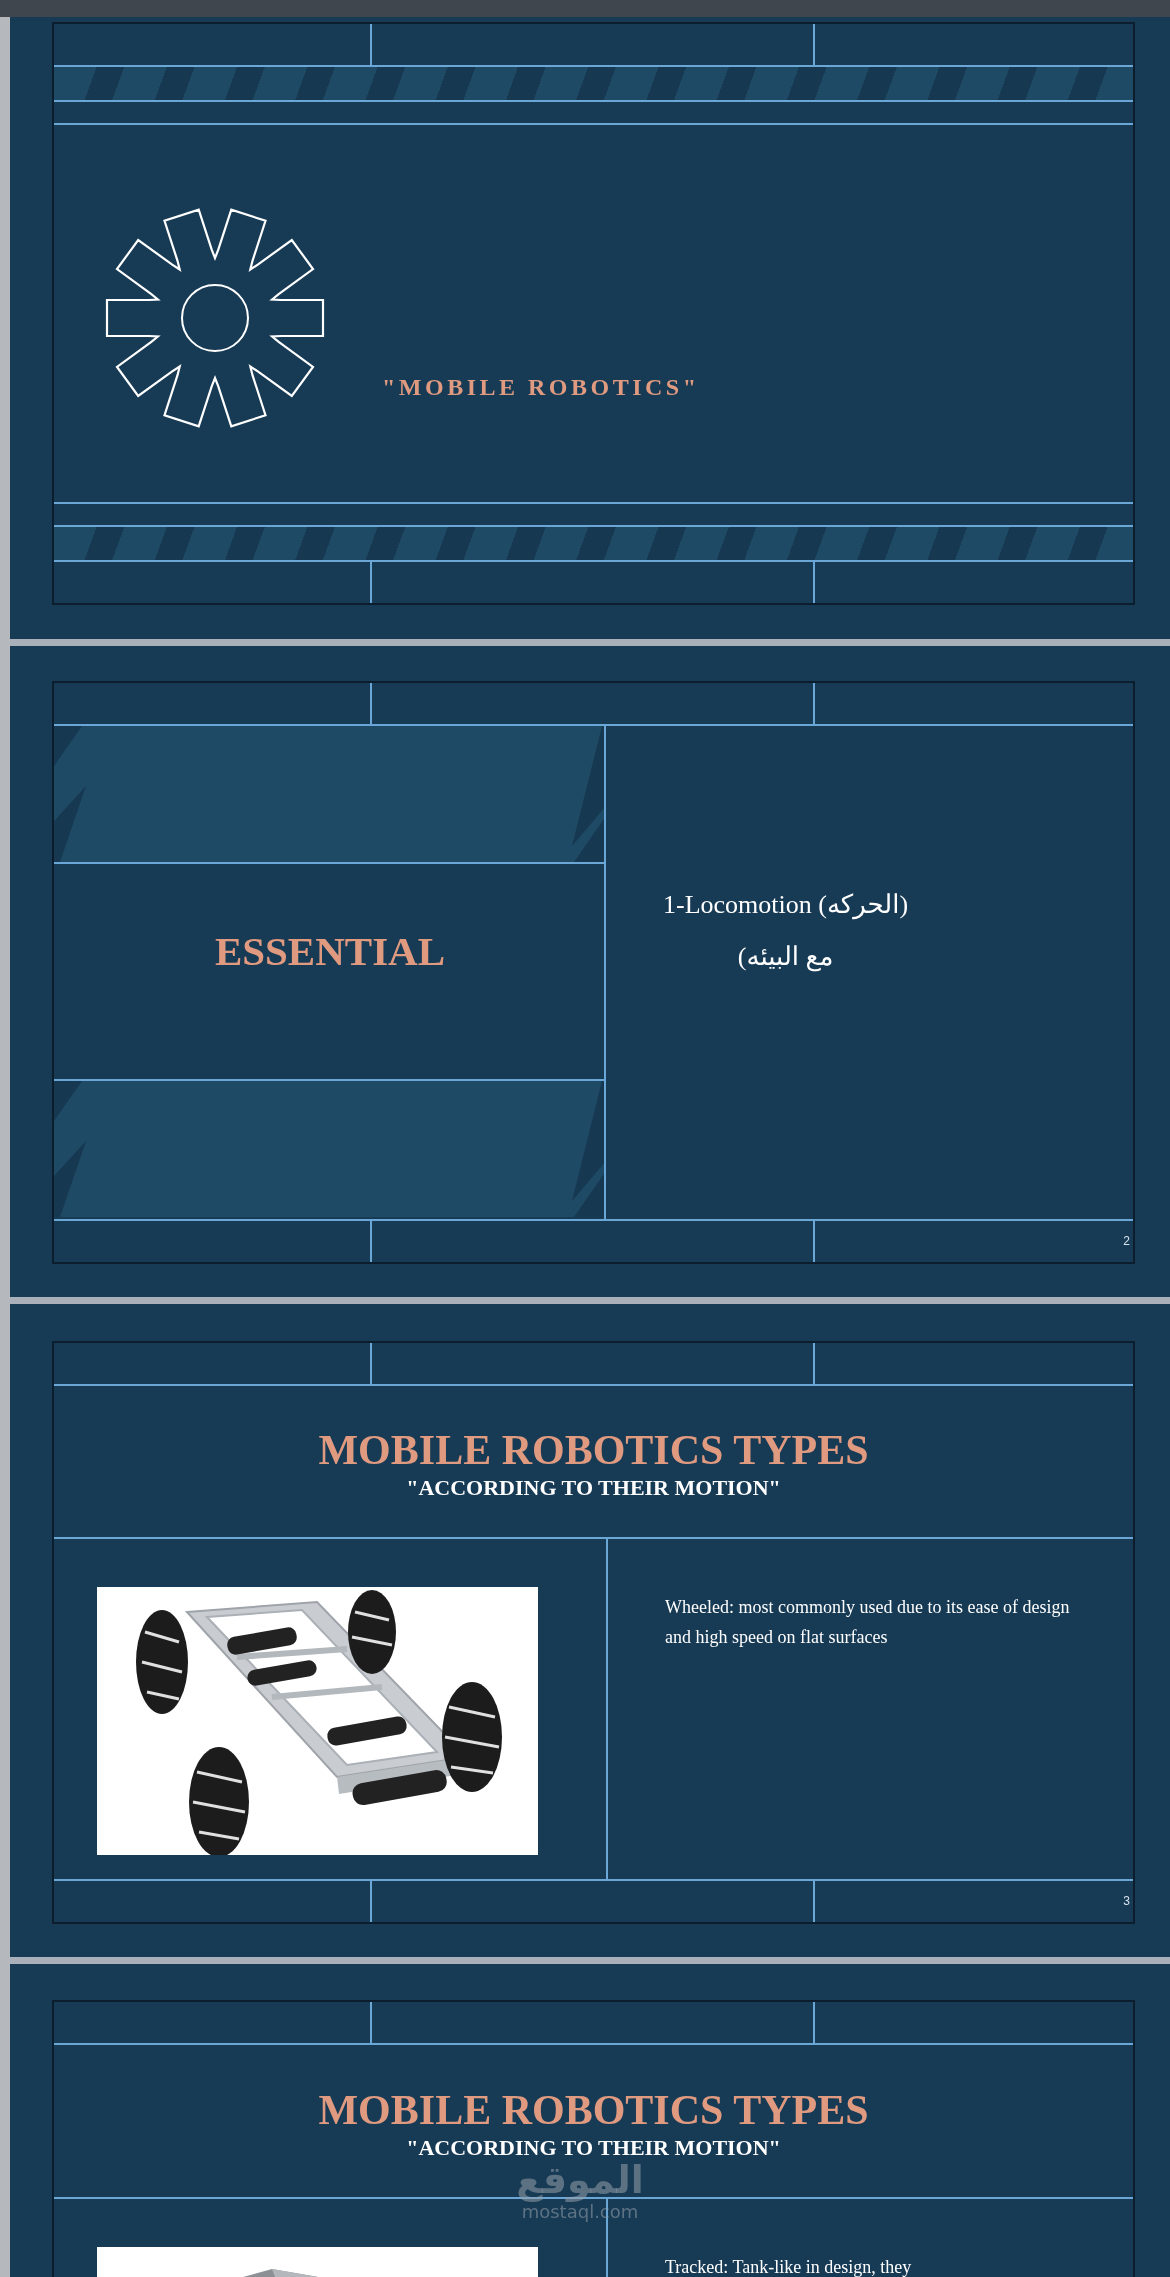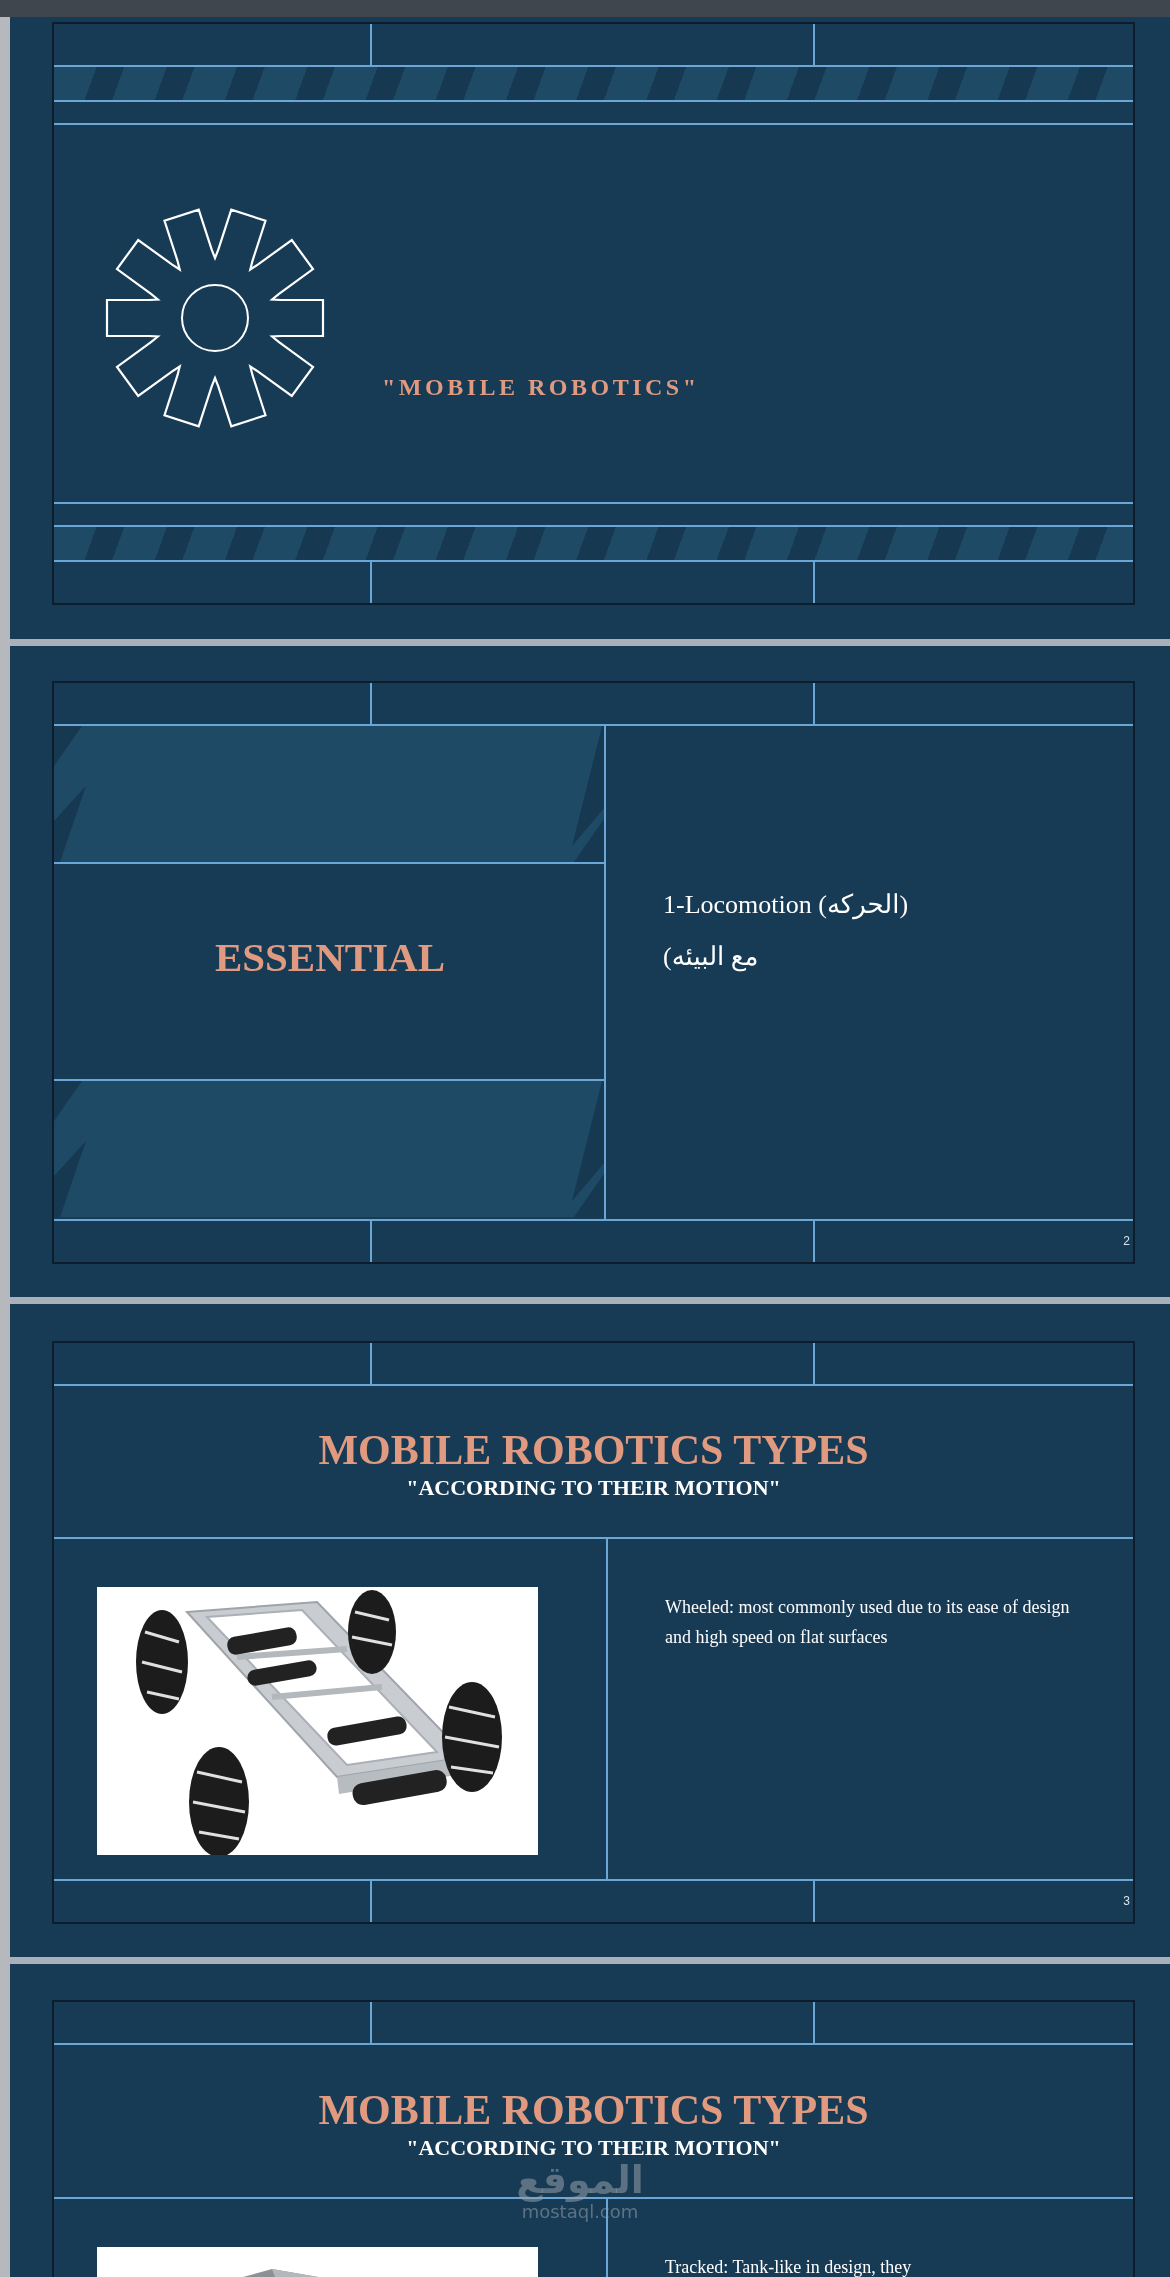--- a/index.html
+++ b/index.html
@@ -72,37 +72,37 @@
 
   <div class="panel-light" style="left:0;top:43px;width:550px;height:136px;"></div>
   <svg style="position:absolute;left:0;top:43px;" width="552" height="136">
     <polygon points="0,0 28,0 0,40" fill="#163851"></polygon>
     <polygon points="0,136 0,95 32,60 6,136" fill="#163851"></polygon>
     <polygon points="552,0 552,80 518,120 548,0" fill="#163851"></polygon>
     <polygon points="552,136 520,136 552,90" fill="#163851"></polygon>
   </svg>
   <div class="hline" style="top:179px;width:552px;"></div>
 
-  <div class="ess-title" style="left:0;top:246px;width:552px;margin-top:6px;">
+  <div class="ess-title" style="left:0;top:246px;width:552px;">
     <div>ESSENTIAL</div>
   </div>
 
   <div class="hline" style="top:396px;width:552px;"></div>
   <div class="panel-light" style="left:0;top:398px;width:550px;height:136px;"></div>
   <svg style="position:absolute;left:0;top:398px;" width="552" height="136">
     <polygon points="0,0 28,0 0,40" fill="#163851"></polygon>
     <polygon points="0,136 0,95 32,60 6,136" fill="#163851"></polygon>
     <polygon points="552,0 552,80 518,120 548,0" fill="#163851"></polygon>
     <polygon points="552,136 520,136 552,90" fill="#163851"></polygon>
   </svg>
   <div class="vline" style="left:550px;top:43px;height:493px;"></div>
 
   <div class="list" style="left:609px;top:196px;">
     <div>1-Locomotion (الحركه)</div>
-    <div style="direction:rtl;text-align:left;unicode-bidi:plaintext;">مع البيئه)</div>
+    <div style="direction:rtl;text-align:center;unicode-bidi:plaintext;">مع البيئه)</div>
   </div>
 
   <div class="hline" style="top:536px;"></div>
   <div class="vline" style="left:316px;top:537px;height:44px;"></div>
   <div class="vline" style="left:759px;top:537px;height:44px;"></div>
   <div class="pnum" style="right:3px;top:551px;">2</div>
 </div>
 
 <div class="sep" style="top:1297px;"></div>
 

